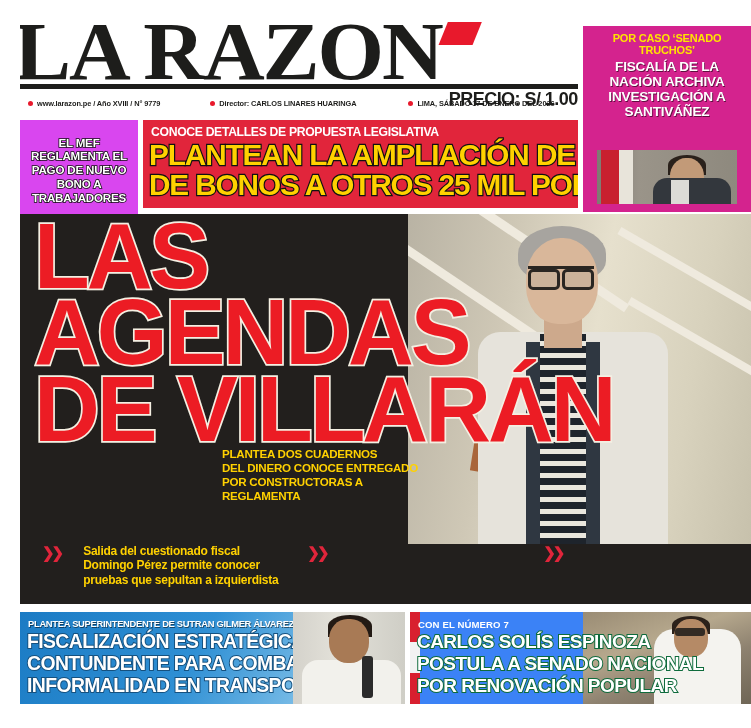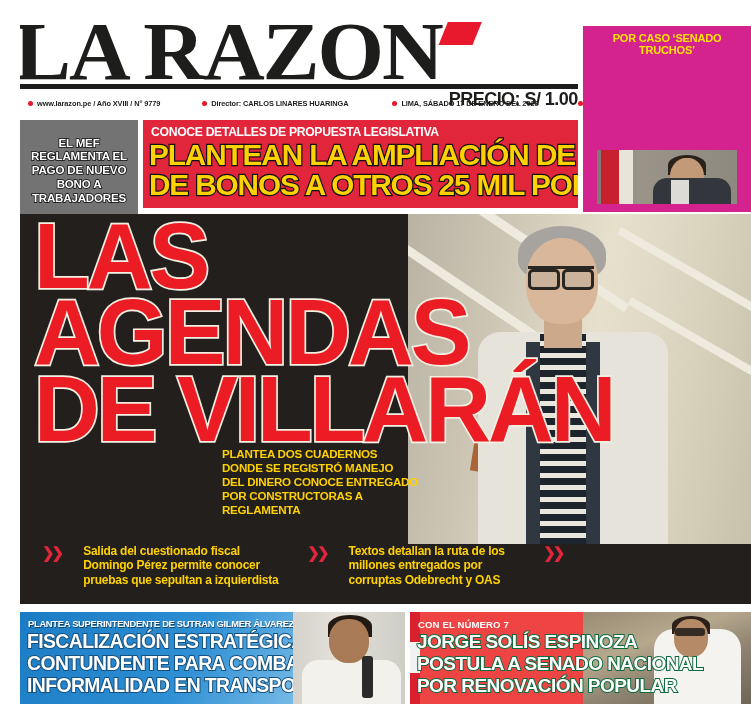--- a/index.html
+++ b/index.html
@@ -65,20 +65,21 @@
     background: #1d1d1b;
   }
   .masthead-meta {
     position: absolute;
     left: 0;
     top: 71px;
     width: 558px;
     height: 20px;
     display: flex;
     align-items: center;
+    gap: 8px;
   }
   .meta-item {
     display: flex;
     align-items: center;
     font-size: 7.4px;
     font-weight: bold;
     color: #1d1d1b;
     letter-spacing: -0.1px;
     white-space: nowrap;
   }
@@ -145,21 +146,21 @@
     background: #b5b0aa;
   }
 
   
   .green-box {
     position: absolute;
     left: 20px;
     top: 120px;
     width: 118px;
     height: 100px;
-    background: #737373;
+    background: #d946ef;
     display: flex;
     align-items: center;
   }
   .green-box-text {
     text-align: center;
     font-size: 11.6px;
     font-weight: bold;
     line-height: 1.18;
     color: #ffffff;
     letter-spacing: -0.2px;
@@ -325,21 +326,21 @@
     -webkit-text-stroke: 2px #15517f;
     paint-order: stroke fill;
   }
 
   .bottom-right {
     position: absolute;
     left: 410px;
     top: 612px;
     width: 341px;
     height: 92px;
-    background: #ef4444;
+    background: #3b82f6;
     overflow: hidden;
   }
   .br-photo {
     position: absolute;
     right: 0;
     top: 0;
     width: 168px;
     height: 92px;
     overflow: hidden;
   }
@@ -444,20 +445,21 @@
       </div>
       <div class="meta-item m4">
         <span class="meta-dot"></span>
       </div>
     </div>
     <div class="price">PRECIO: S/ 1.00</div>
   </div>
 
   <div class="pink-box">
     <div class="pink-kicker">POR CASO ‘SENADO TRUCHOS’</div>
+    <div class="pink-head">FISCALÍA DE LA NACIÓN ARCHIVA INVESTIGACIÓN A SANTIVÁÑEZ</div>
     <div class="pink-photo">
       <div class="ph man-bg"></div>
       <div class="man-flagred"></div>
       <div class="man-flagw"></div>
       <div class="man-hair"></div>
       <div class="man-head"></div>
       <div class="man-suit"></div>
       <div class="man-shirt"></div>
     </div>
   </div>
@@ -490,34 +492,32 @@
     </div>
 
     <div class="main-headline">
       <span class="hl-line">LAS</span>
       <span class="hl-line">AGENDAS</span>
       <span class="hl-line">DE VILLARÁN</span>
     </div>
 
     <div class="main-kicker">
       <span>PLANTEA DOS CUADERNOS</span>
-      <span>DONDE SE REGISTRÓ MANEJO</span>
       <span>DEL DINERO CONOCE ENTREGADO</span>
       <span>POR CONSTRUCTORAS A</span>
       <span>REGLAMENTA</span>
     </div>
 
     <div class="bullets">
       <div class="bullet b1">
         <span class="chev">❯❯</span>
         <span class="bullet-text">Salida del cuestionado fiscal Domingo Pérez permite conocer pruebas que sepultan a izquierdista</span>
       </div>
       <div class="bullet b2">
         <span class="chev">❯❯</span>
-        <span class="bullet-text">Textos detallan la ruta de los millones entregados por corruptas Odebrecht y OAS</span>
       </div>
       <div class="bullet b3">
         <span class="chev">❯❯</span>
       </div>
     </div>
   </div>
 
   <div class="bottom-left">
     <div class="bl-photo">
       <div class="ph mic-bg"></div>
@@ -535,18 +535,18 @@
   <div class="bottom-right">
     <div class="br-photo">
       <div class="ph crowd-bg"></div>
       <div class="crowd-man"></div>
       <div class="crowd-hair"></div>
       <div class="crowd-head"></div>
       <div class="crowd-glass"></div>
     </div>
     <div class="flag-strip"></div>
     <div class="br-kicker">CON EL NÚMERO 7</div>
-    <div class="br-head">JORGE SOLÍS ESPINOZA</div>
+    <div class="br-head">CARLOS SOLÍS ESPINOZA</div>
     <div class="br-head">POSTULA A SENADO NACIONAL</div>
     <div class="br-head">POR RENOVACIÓN POPULAR</div>
   </div>
 
 </div>
 
 </body></html>

